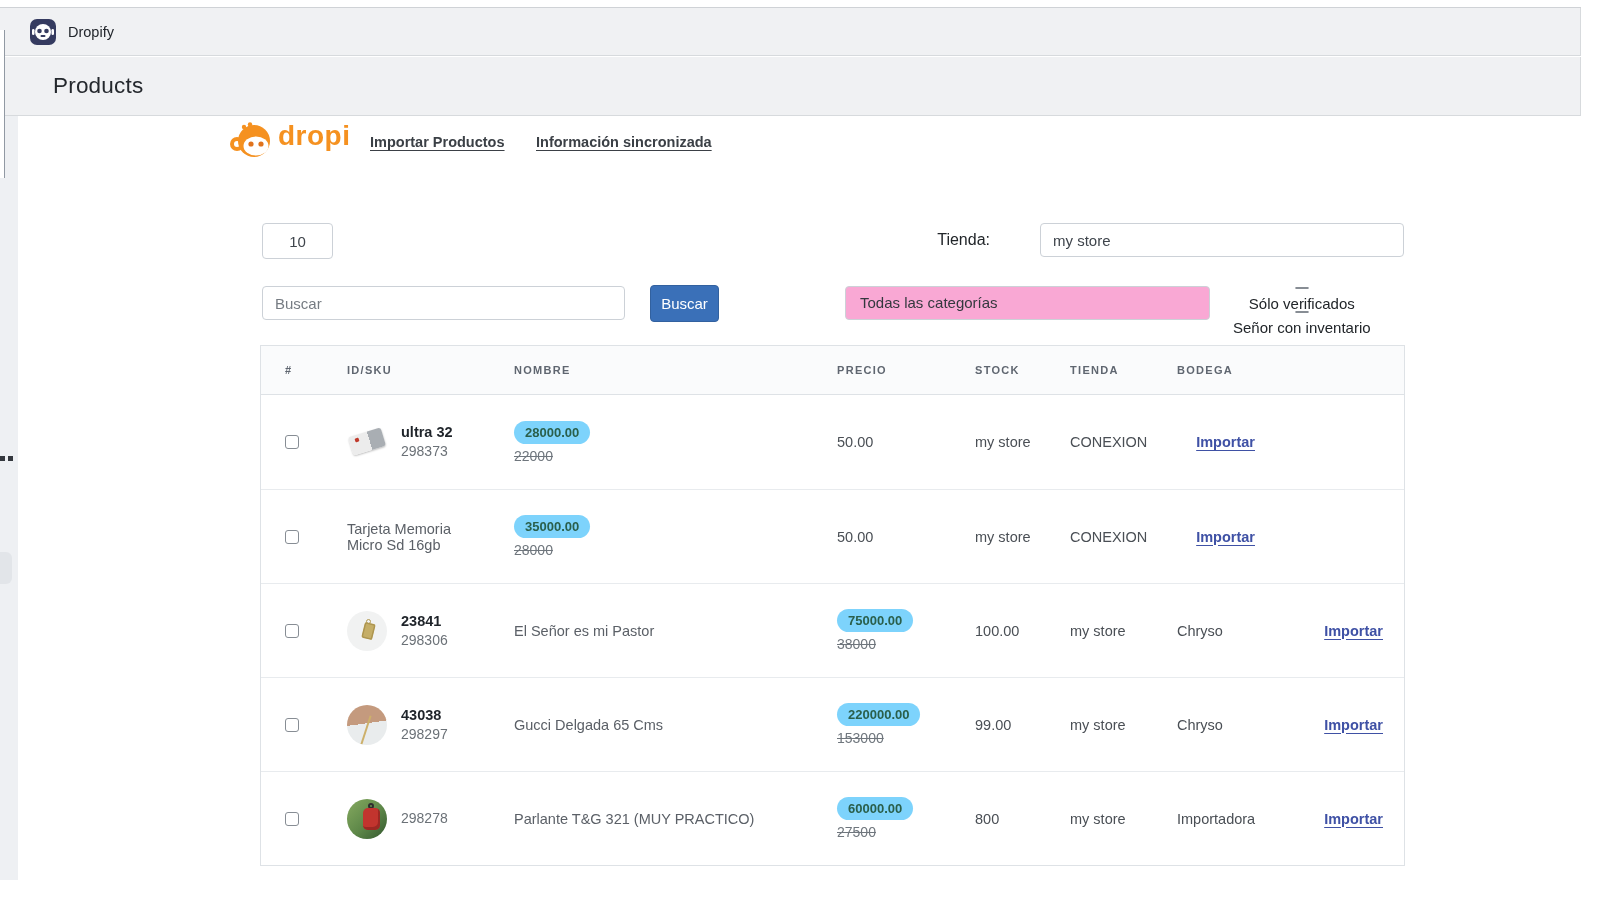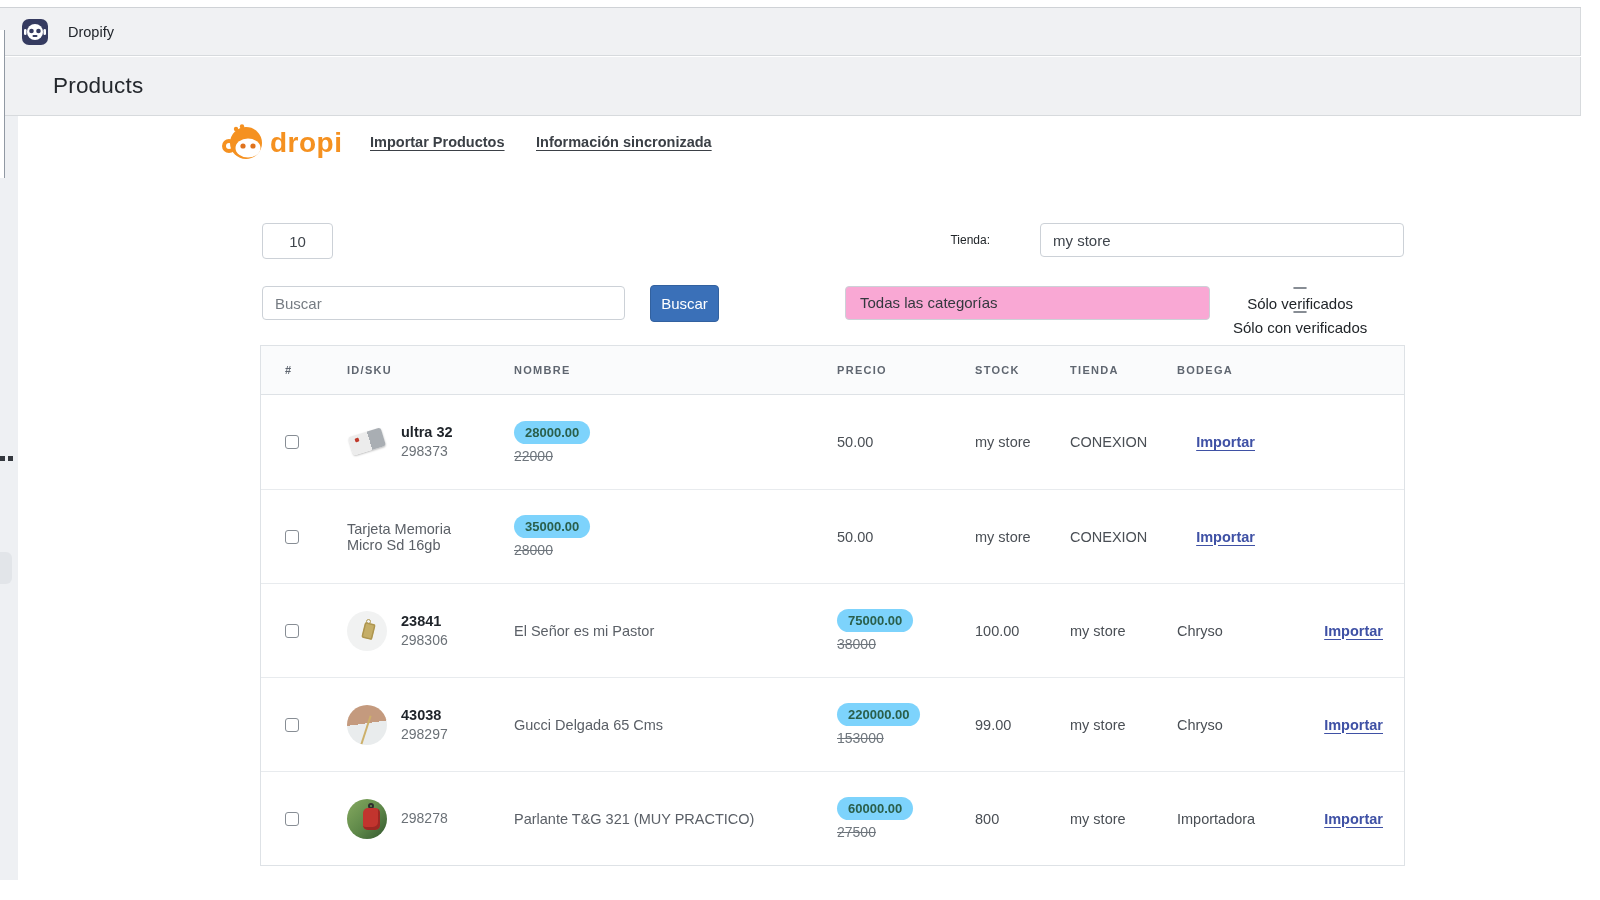--- a/index.html
+++ b/index.html
@@ -4,52 +4,52 @@
 <style>
   * { margin:0; padding:0; box-sizing:border-box; }
   html,body { width:1600px; height:900px; background:#fff; overflow:hidden;
               font-family:"Liberation Sans", sans-serif; position:relative; }
 
   
   .top-line { position:absolute; left:0; top:7px; width:1581px; height:1px; background:#cfd2d6; }
   .topbar { position:absolute; left:0; top:8px; width:1581px; height:48px;
             background:#f0f1f3; border-bottom:1px solid #d7dadd; border-right:1px solid #d7dadd;
             display:flex; align-items:center; }
-  .brand { display:flex; align-items:center; gap:20px; margin-left:22px; }
+  .brand { display:flex; align-items:center; gap:12px; margin-left:30px; }
   .brand-label { font-size:14.5px; color:#22262c; }
   .products-band { position:absolute; left:0; top:57px; width:1581px; height:59px;
                    background:#f0f1f3; border-bottom:1px solid #d7dadd; border-right:1px solid #d7dadd;
                    display:flex; align-items:center; }
   .products-title { margin-left:53px; font-size:22.5px; font-weight:500; color:#24282d; letter-spacing:.2px; }
 
   
   .left-rail { position:absolute; left:0; top:116px; width:18px; height:764px; background:#eef0f3; }
   .rail-dot { position:absolute; width:5px; height:5px; background:#34383e; top:340px; }
   .rail-dot.d1 { left:0; } .rail-dot.d2 { left:8px; }
   .rail-tab { position:absolute; left:-8px; top:436px; width:20px; height:32px;
               background:#e2e5e9; border-radius:6px; }
   .edge-sliver { position:absolute; left:0; top:30px; width:5px; height:148px;
                  background:#fff; border-right:1px solid #9199a3; z-index:5; }
 
   
-  .dropi-head { position:absolute; left:220px; top:120px; height:46px; display:flex; align-items:center; }
+  .dropi-head { position:absolute; left:228px; top:120px; height:46px; display:flex; }
   .dropi-word { font-size:28px; font-weight:700; color:#f59120; margin-left:4px; letter-spacing:.5px; }
   .dropi-link { position:absolute; top:134px; font-size:14.5px; font-weight:700; color:#3b4046;
                 text-decoration:underline; text-underline-offset:3px; cursor:pointer; }
   .link-import { left:370px; }
   .link-sync   { left:536px; }
 
   
   input, .fake-input { font-family:"Liberation Sans", sans-serif; }
   .inp { position:absolute; border:1px solid #ccd1d7; border-radius:4px; background:#fff;
          font-size:15px; color:#3f454c; padding:0 12px; outline:none; }
   .inp::placeholder { color:#767c83; }
   .inp-pagesize { left:262px; top:223px; width:71px; height:36px; text-align:center; padding:0; }
   .lbl-tienda { position:absolute; left:870px; top:223px; width:120px; height:34px;
-                line-height:34px; text-align:right; font-size:12px; color:#212529; }
+                line-height:34px; text-align:right; font-size:16px; color:#212529; }
   .inp-store { left:1040px; top:223px; width:364px; height:34px; }
   .inp-search { left:262px; top:286px; width:363px; height:34px; }
   .btn-search { position:absolute; left:650px; top:285px; width:69px; height:37px;
                 background:#3a70b8; border:1px solid #32619f; border-radius:4px;
                 color:#fff; font-size:15px; cursor:pointer; }
   .fake-input { position:absolute; left:845px; top:286px; width:365px; height:34px;
                 border:1px solid #ccd1d7; border-radius:4px; background:#f9a8d4;
                 font-size:15px; color:#33383e; line-height:32px; padding:0 14px; cursor:pointer; }
   .chk-group { position:absolute; left:1233px; top:287px; }
   .chk-row { display:flex; align-items:center; gap:6px; height:20px; margin-bottom:4px;flex-direction:column; }
@@ -169,21 +169,21 @@
 <button class="btn-search">Buscar</button>
 <div class="fake-input">Todas las categorías</div>
 
 <div class="chk-group">
   <div class="chk-row">
     <input type="checkbox" class="chk" style="">
     <span class="chk-label">Sólo verificados</span>
   </div>
   <div class="chk-row">
     <input type="checkbox" class="chk" style="">
-    <span class="chk-label">Sólo con verificados</span>
+    <span class="chk-label">Señor con inventario</span>
   </div>
 </div>
 
 <div class="table-wrap">
   <div class="tgrid thead">
     <div class="th">#</div>
     <div class="th">ID/SKU</div>
     <div class="th">NOMBRE</div>
     <div class="th">PRECIO</div>
     <div class="th">STOCK</div>

